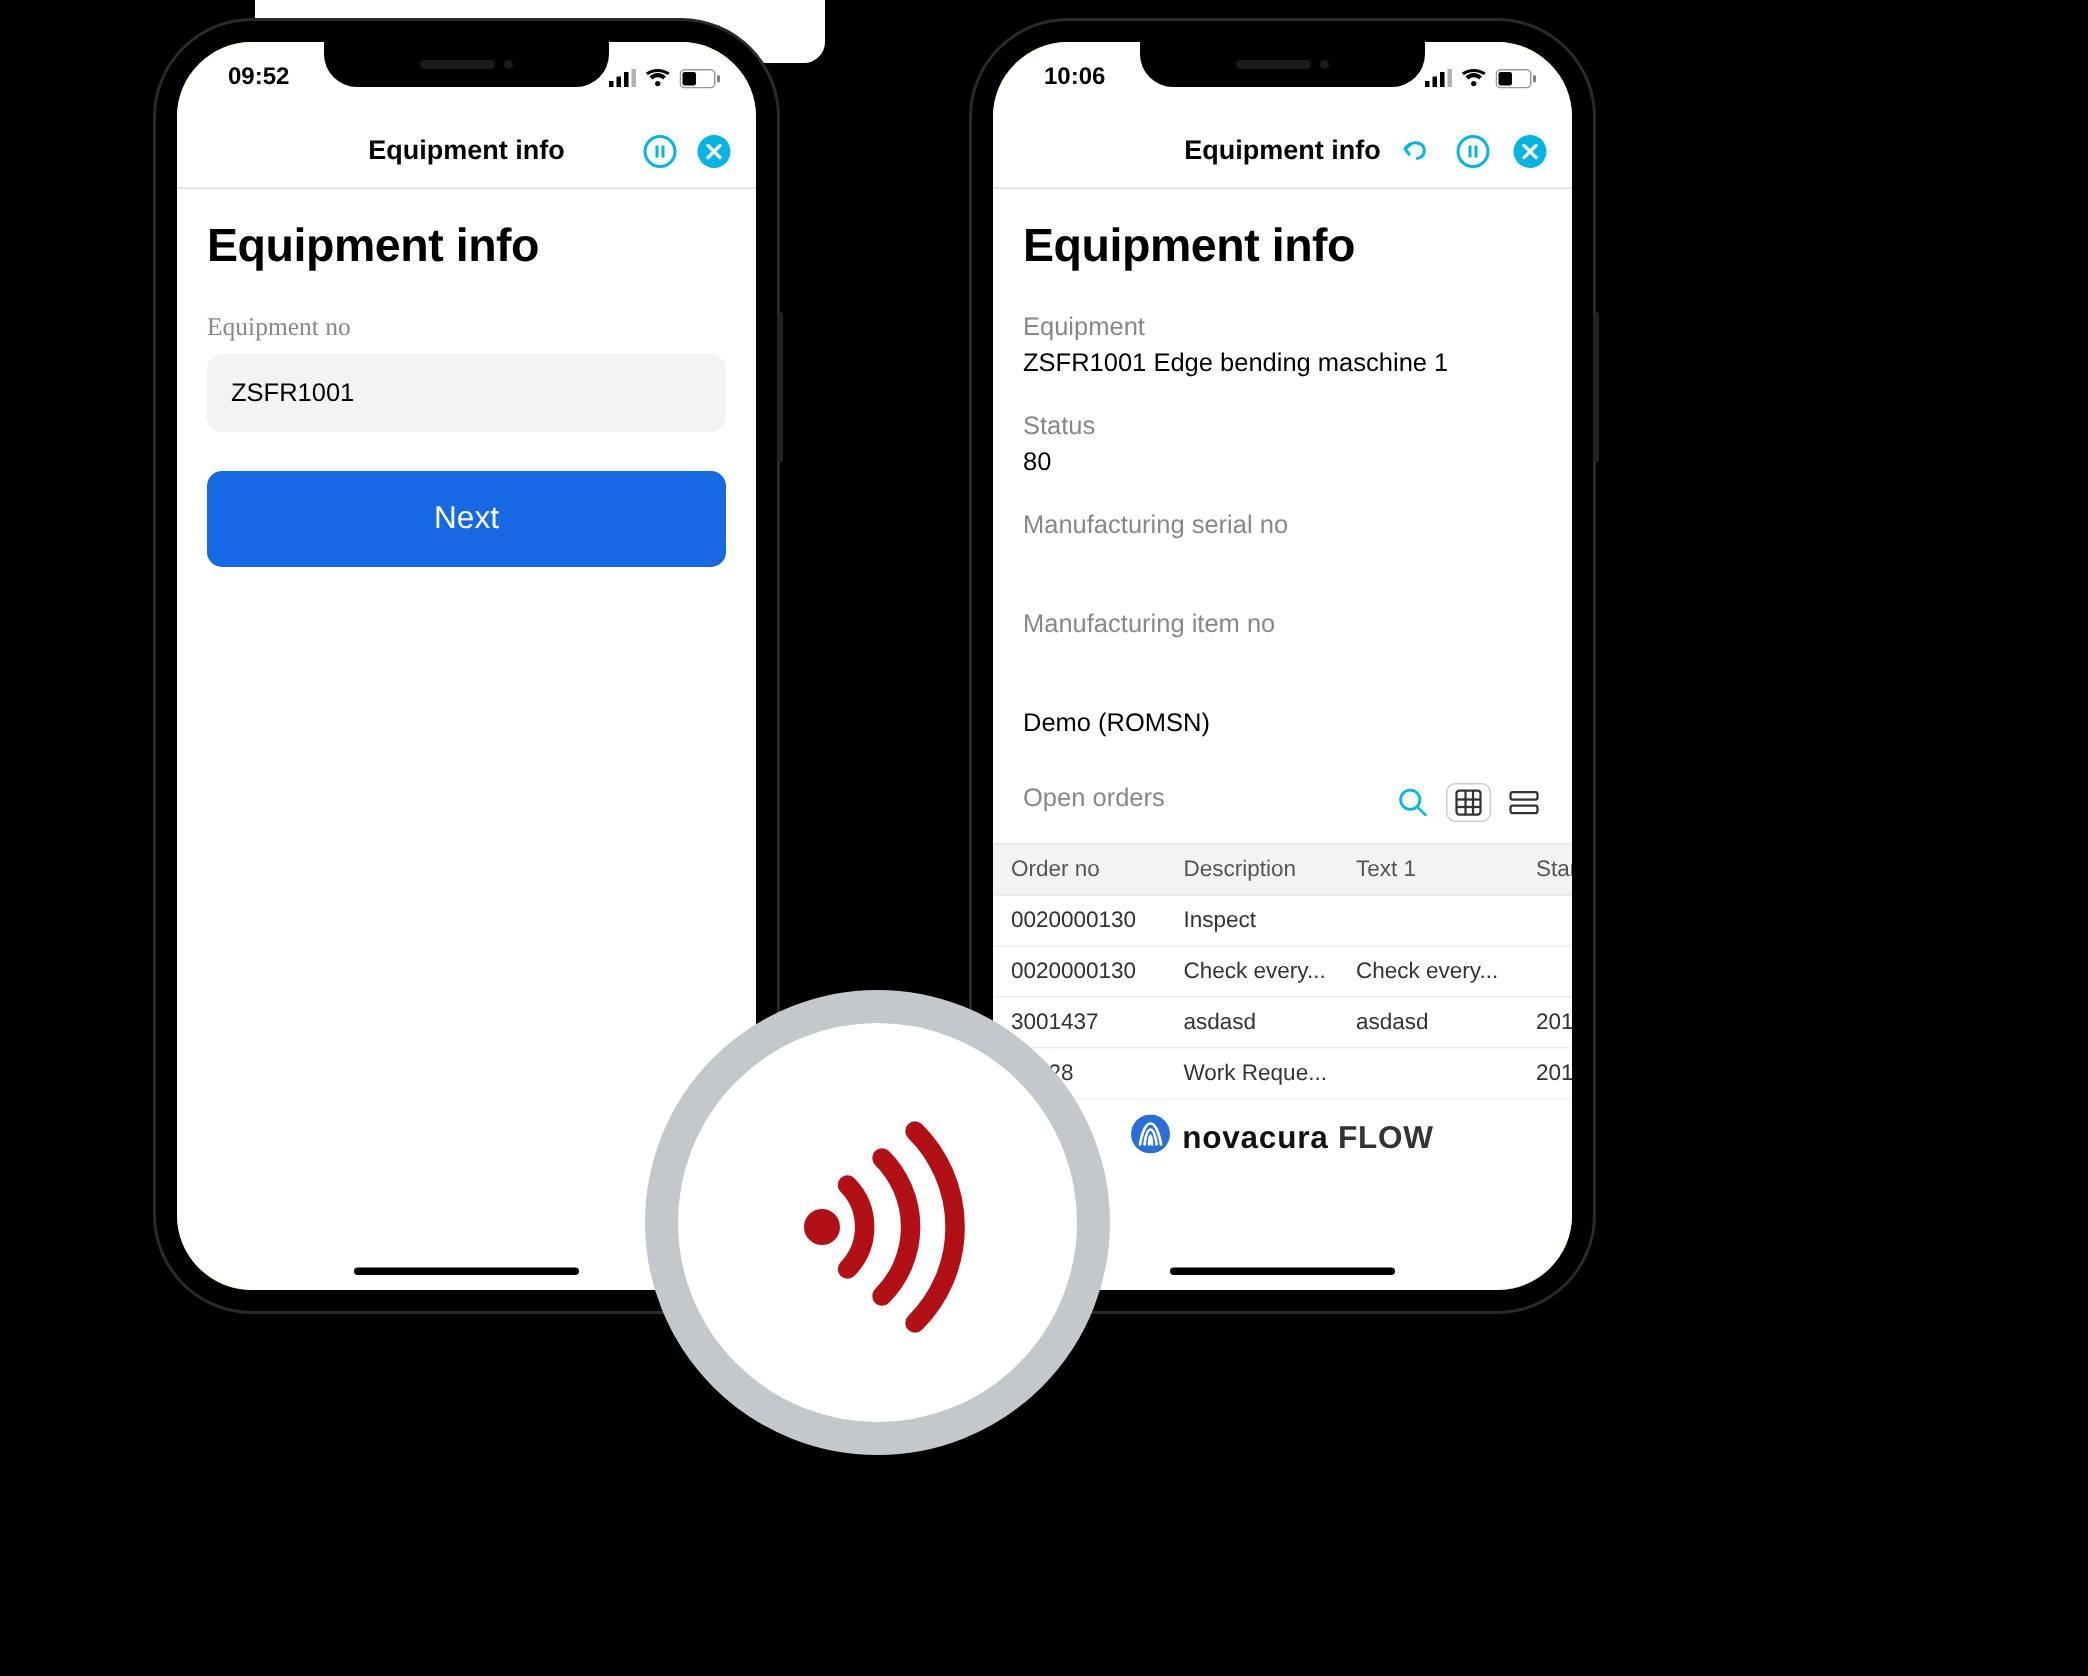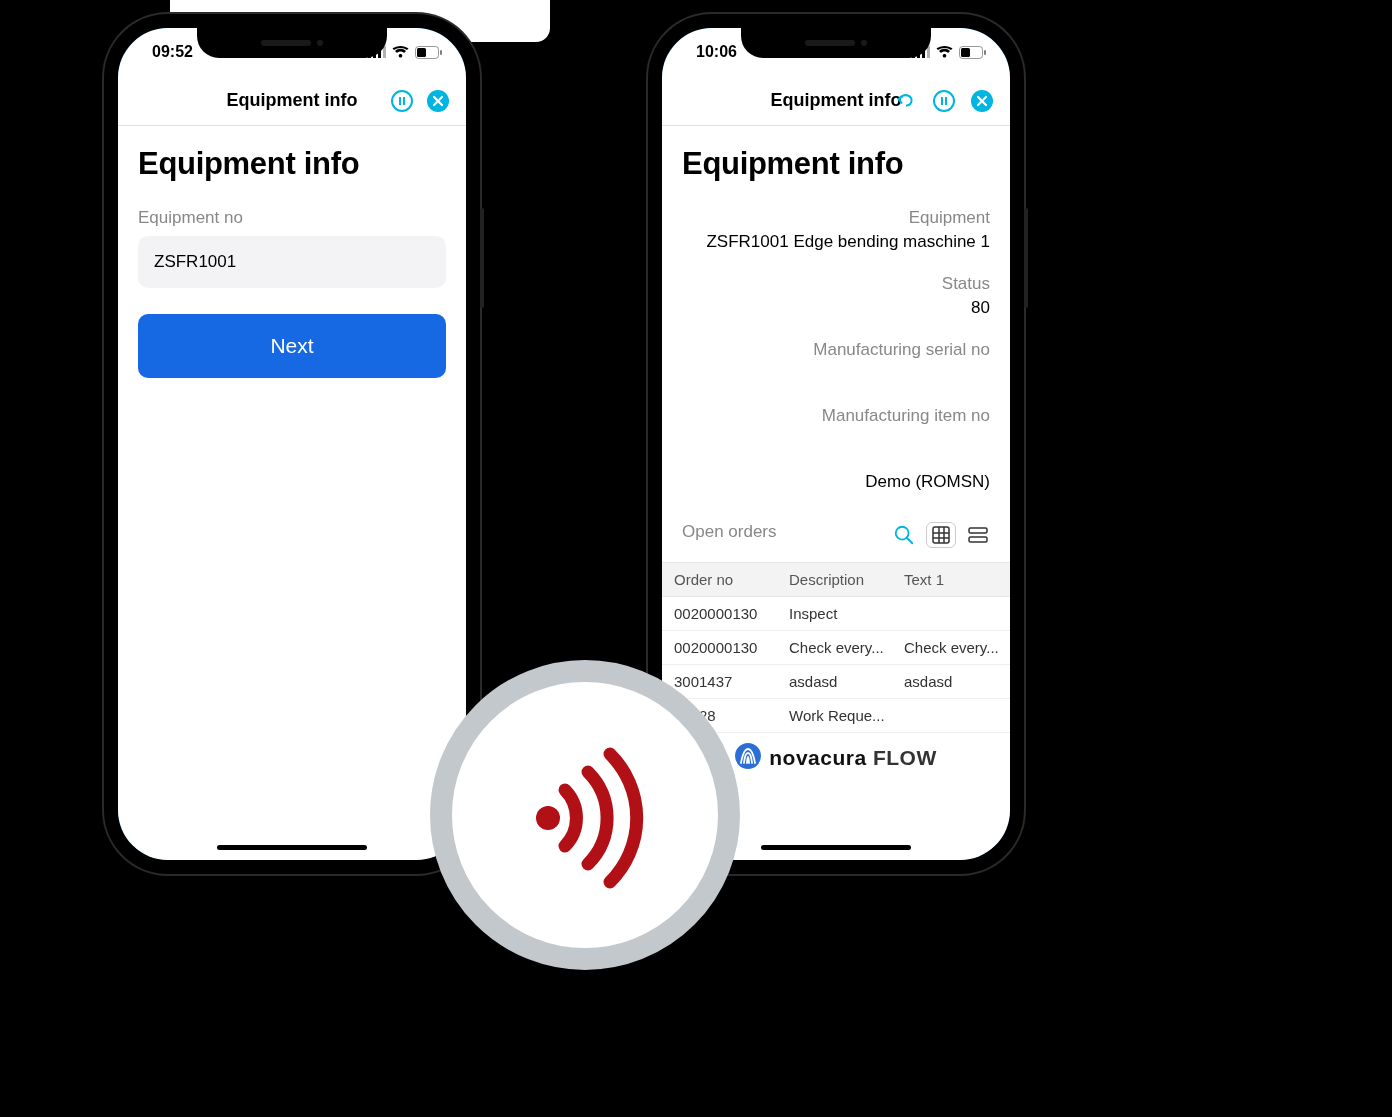--- a/index.html
+++ b/index.html
@@ -11,23 +11,23 @@
     left: 170px;
     width: 380px;
     height: 42px;
     background: #fff;
     border-radius: 0 0 14px 14px;
   }
 
   
   .phone {
     position: absolute;
-    width: 376px;
+    width: 414px;
     height: 860px;
-    background: #0369a1;
+    background: #84cc16;
     border: 14px solid #000;
     border-radius: 64px;
     box-shadow: 0 0 0 2px #2a2a2a;
   }
   .phone::after { 
     content: "";
     position: absolute;
     right: -18px;
     top: 180px;
     width: 4px;
@@ -93,21 +93,21 @@
   .nav-actions { position: absolute; right: 16px; display: flex; gap: 12px; align-items: center; }
   .nav-actions-ext { position: absolute; right: 16px; display: flex; gap: 14px; align-items: center; }
 
   .icon-btn { width: 24px; height: 24px; display: inline-flex; align-items: center; justify-content: center; cursor: pointer; }
 
   .content { flex: 1; overflow-y: auto; padding: 20px 20px 0 20px; }
   .content-right { flex: 1; overflow: hidden; padding: 20px 20px 0 20px; display: flex; flex-direction: column; }
 
   .page-title { font-size: 31px; font-weight: 600; color: #000; margin-bottom: 26px; letter-spacing: -0.3px; }
 
-  .field-label { font-size: 17px; color: #888; margin-bottom: 8px; }
+  .field-label { font-size: 17px; color: #888; margin-bottom: 8px; font-family: Liberation Serif, serif; }
   .text-input {
     width: 100%;
     background: #f3f3f5;
     border: none;
     border-radius: 10px;
     padding: 16px;
     font-size: 17px;
     color: #000;
     margin-bottom: 26px;
   }
@@ -116,21 +116,21 @@
     background: #1668e3;
     color: #fff;
     border: none;
     border-radius: 10px;
     padding: 20px;
     font-size: 21px;
     font-weight: 500;
     cursor: pointer;
   }
 
-  .info-row { margin-bottom: 20px; text-align: right; }
+  .info-row { margin-bottom: 20px; }
   .info-label { font-size: 17px; color: #888; margin-bottom: 4px; }
   .info-value { font-size: 17px; color: #000; min-height: 22px; }
 
   .orders-bar { display: flex; align-items: flex-start; justify-content: space-between; margin-top: 8px; margin-bottom: 14px; }
   .orders-label { font-size: 17px; color: #888; }
   .orders-actions { display: flex; gap: 10px; align-items: center; }
   .view-toggle { border: 1px solid #ccc; border-radius: 6px; padding: 3px 5px; display: inline-flex; }
 
   .orders-table { margin: 0 -20px; font-size: 15px; color: #333; overflow: hidden; }
   .orders-header { display: flex; background: #f3f3f3; border-top: 1px solid #e5e5e5; border-bottom: 1px solid #e5e5e5; color: #555; font-size: 15px; }

